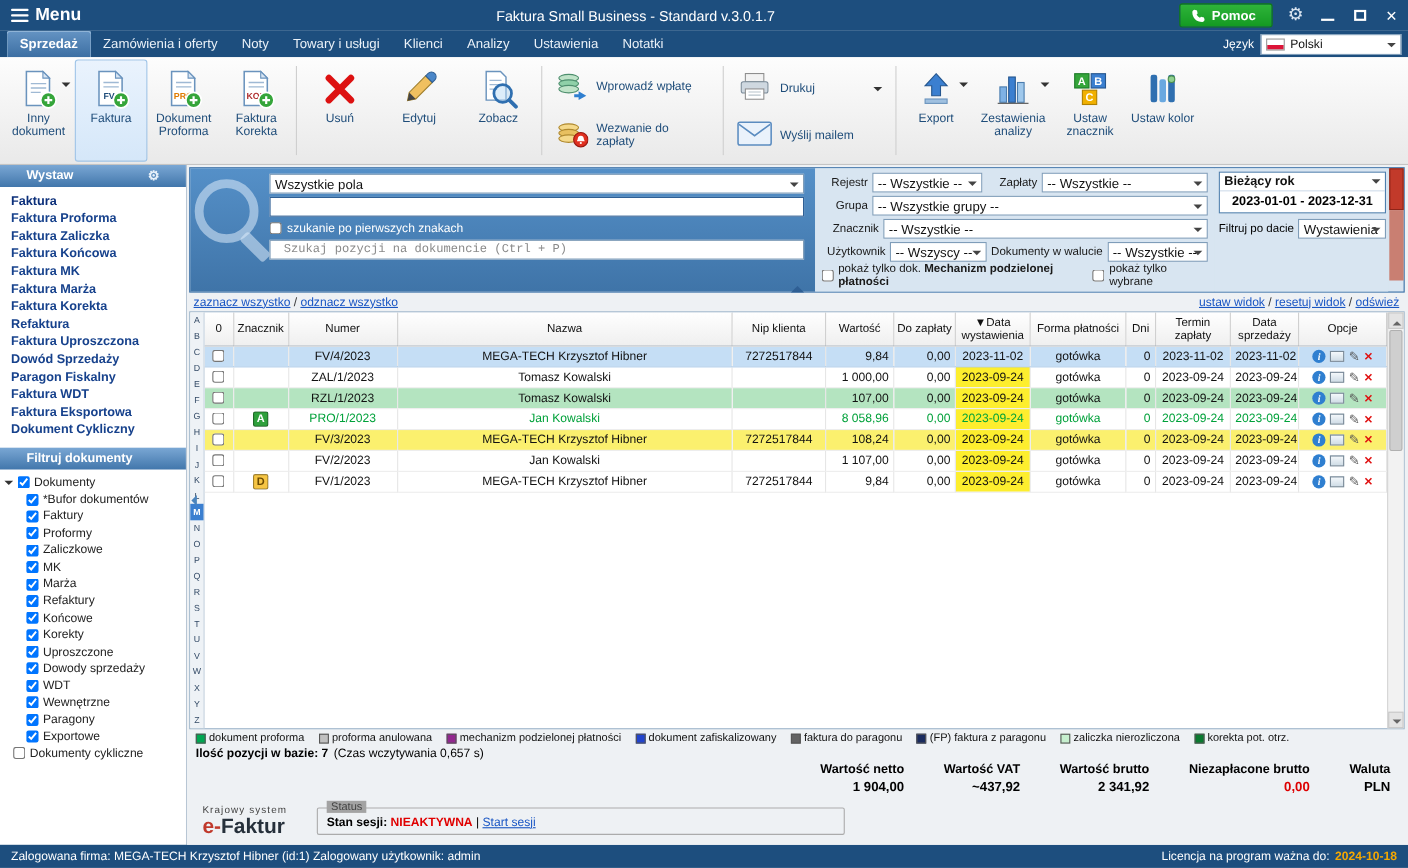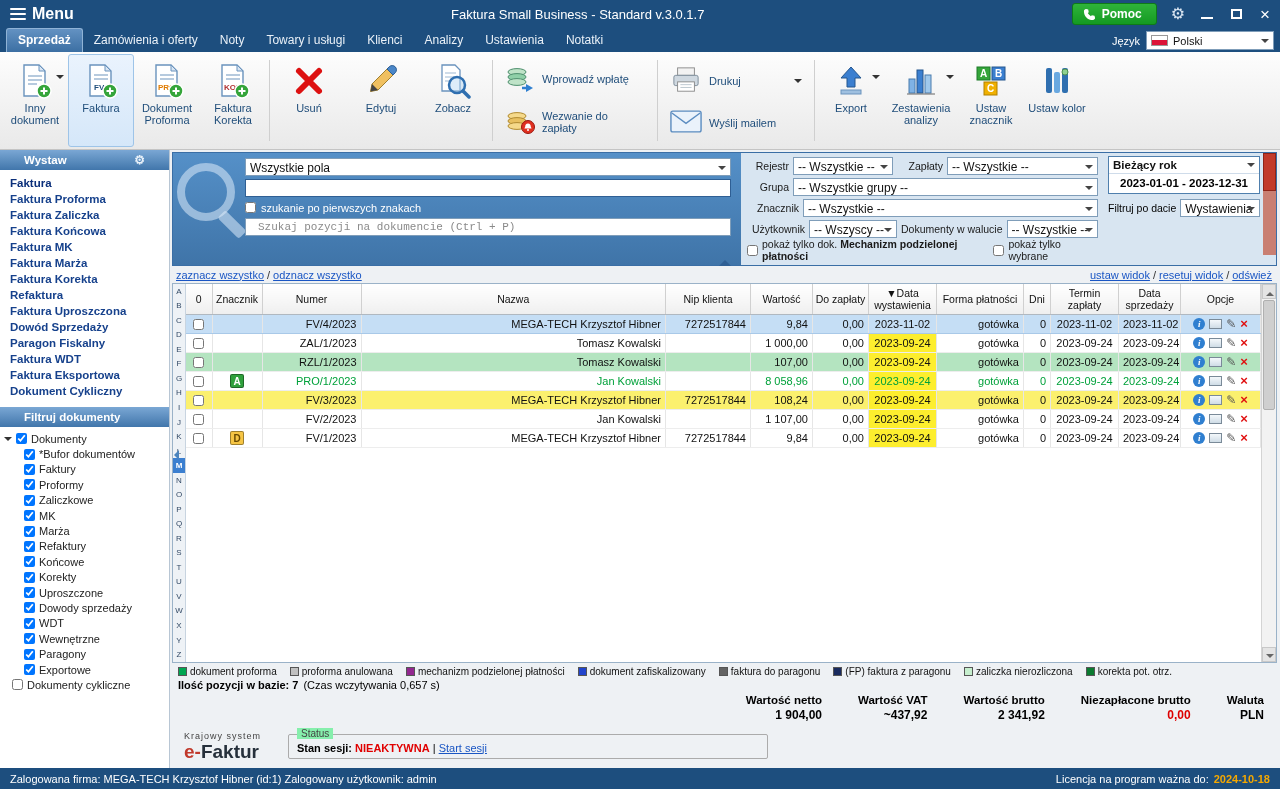--- a/index.html
+++ b/index.html
@@ -99,21 +99,21 @@
   #alpha{width:13px;flex:none;background:#eef2f6;border-right:1px solid #c8d4e0;display:flex;flex-direction:column;font-size:8px;color:#334a66;text-align:center}
   #alpha div{flex:1;display:flex;align-items:center;justify-content:center;cursor:pointer}
   #alpha div.sel{background:#3b7fd0;color:#fff;font-weight:bold}
   .tscroll{flex:1;overflow:hidden;min-width:0}
   table{border-collapse:collapse;width:100%;table-layout:fixed}
   th{background:linear-gradient(#ffffff,#efefef);border-right:1px solid #d0d0d0;border-bottom:1px solid #b0b8c0;font-weight:normal;font-size:10.5px;line-height:12px;height:30px;padding:1px 2px;text-align:center;vertical-align:middle;color:#111;overflow:hidden;cursor:pointer}
   td{height:19px;padding:0 4px;font-size:11px;border-right:1px solid #e6e6e6;border-bottom:1px solid #ededed;white-space:nowrap;overflow:hidden;color:#111}
   .h-check{width:26px}.h-znacznik{width:50px}.h-numer{width:99px}.h-nip{width:85px}.h-wartosc{width:62px}
   .h-do_zaplaty{width:56px}.h-data_wystawienia{width:68px}.h-forma{width:87px}.h-dni{width:27px}
   .h-termin{width:68px}.h-data_sprzedazy{width:62px}.h-opcje{width:80px}
-  td.l{text-align:right}td.r{text-align:right}td.ctr{text-align:center}
+  td.l{text-align:center}td.r{text-align:right}td.ctr{text-align:center}
   td input{width:11px;height:11px;margin:0;vertical-align:middle}
   .c-check{text-align:center}
   tr.r-selected td{background:#c5def5;border-bottom-color:#a9c9e8}
   tr.r-green td{background:#b4e4c0}
   tr.r-yellow td{background:#fbf06e}
   td.hl{background:#fdee2e !important}
   tr.tg td{color:#00a13a}
   .mark{display:inline-block;width:14px;height:14px;line-height:14px;text-align:center;font-size:10px;font-weight:bold;border-radius:2px;border:1px solid rgba(0,0,0,.35)}
   .c-opcje{text-align:center}
   .op{display:inline-block;vertical-align:middle;margin:0 2px;cursor:pointer}
@@ -140,21 +140,21 @@
   .sl{font-size:11.5px;font-weight:bold;color:#000}
   .sv{font-size:12px;font-weight:bold;margin-top:2px}
 
   
   .statuszone{height:41px;display:flex;align-items:center;gap:12px;padding:0 8px 3px 14px;flex:none}
   .ksef{line-height:1;flex:none;width:92px}
   .ksef .k1{font-size:9px;color:#444;letter-spacing:1px}
   .ksef .k2{font-size:19px;font-weight:bold;color:#26303b;margin-top:1px}
   .ksef .k2 .red{color:#c0392b}
   .statusbox{width:480px;border:1px solid #ababab;border-radius:2px;position:relative;padding:7px 8px 4px;font-size:11px;flex:none;background:#eef1f4}
-  .statusbox .cap{position:absolute;top:-7px;left:8px;background:#86efac;padding:0 4px;font-size:10px;color:#444}
+  .statusbox .cap{position:absolute;top:-7px;left:8px;background:#a3a3a3;padding:0 4px;font-size:10px;color:#444}
   .ss-label{font-weight:bold}
   .ss-state{font-weight:bold;color:#e00000}
   .ss-link{color:#1a56c4;text-decoration:underline;cursor:pointer}
 
   
   .statusbar{height:21px;background:#1d4e7e;color:#fff;font-size:11px;display:flex;align-items:center;justify-content:space-between;padding:0 10px;flex:none}
   .lic-val{color:#f5a800;font-weight:bold;margin-left:5px}
 </style>
 </head>
 <body>

